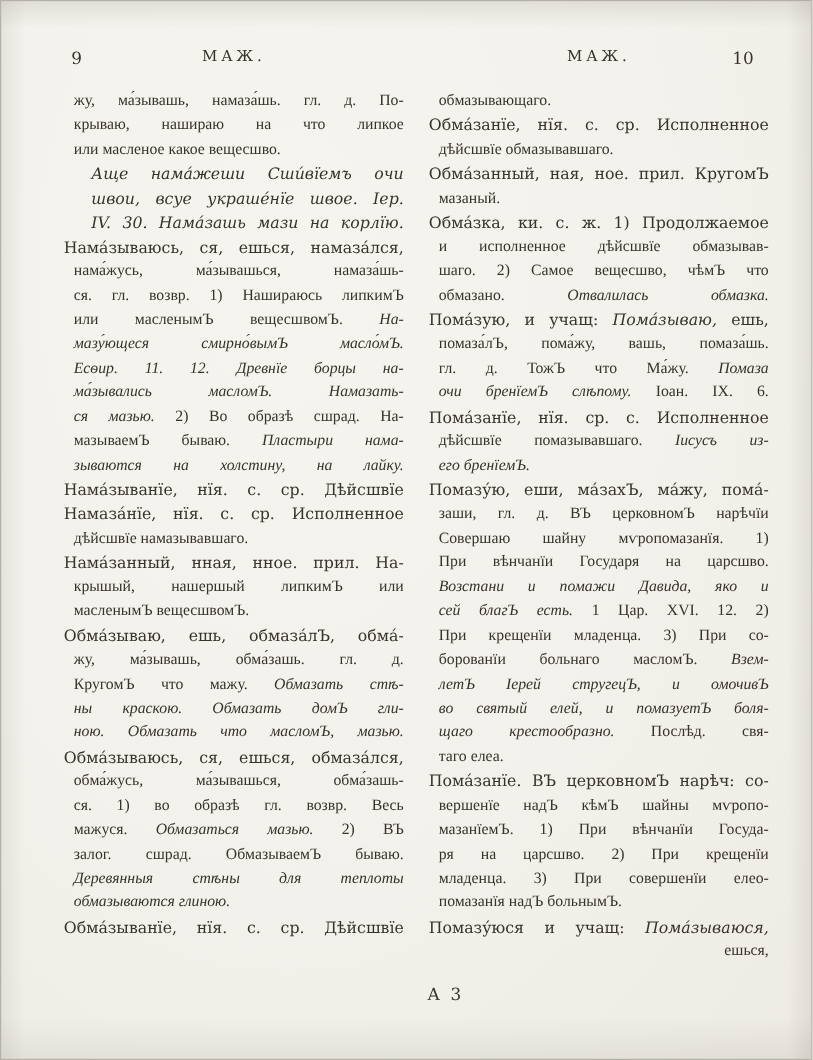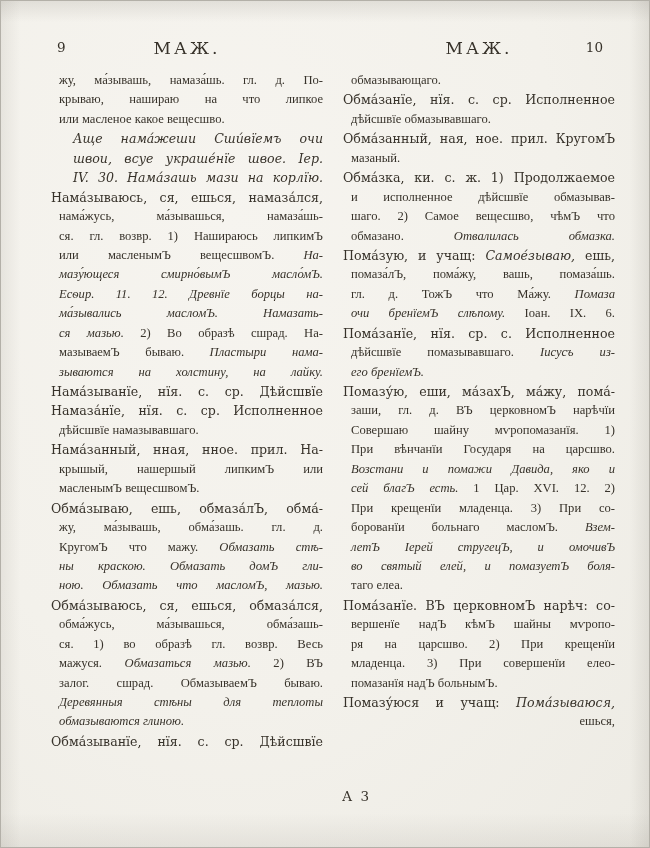--- a/index.html
+++ b/index.html
@@ -31,21 +31,21 @@
     top: 38px;
     font-size: 13.5px;
   }
   .pn-left  { left: 56px; }
   .pn-right { right: 46px; margin-left: 28px; }
   .running {
     position: absolute;
     top: 37px;
     width: 272px;
     text-align: center;
-    font-size: 17px;
+    font-size: 12px;
     letter-spacing: 3px;
   }
   .rh-left  { left: 50px; }
   .rh-right { left: 342px; }
   .col {
     position: absolute;
     top: 70px;
     width: 272px;
     font-size: 12.6px;
     line-height: 19.45px;
@@ -123,40 +123,42 @@
   <div id="col-right" class="col col-right">
       <div class="line in1 al"><span>обмазывающаго.</span></div>
       <div class="line"><span>Обма́занїе, нїя. с. ср. Исполненное</span></div>
       <div class="line in1 al"><span>дѣйсшвїе обмазывавшаго.</span></div>
       <div class="line"><span>Обма́занный, ная, ное. прил. КругомЪ</span></div>
       <div class="line in1 al"><span>мазаный.</span></div>
       <div class="line"><span>Обма́зка, ки. с. ж. 1) Продолжаемое</span></div>
       <div class="line in1"><span>и исполненное дѣйсшвїе обмазывав-</span></div>
       <div class="line in1"><span>шаго. 2) Самое вещесшво, чѣмЪ что</span></div>
       <div class="line in1"><span>обмазано. </span><span class="it">Отвалилась обмазка.</span></div>
-      <div class="line"><span>Пома́зую, и учащ: </span><span class="it">Самое́зываю,</span><span> ешь,</span></div>
+      <div class="line"><span>Пома́зую, и учащ: </span><span class="it">Пома́зываю,</span><span> ешь,</span></div>
       <div class="line in1"><span>помаза́лЪ, пома́жу, вашь, помаза́шь.</span></div>
       <div class="line in1"><span>гл. д. ТожЪ что Ма́жу. </span><span class="it">Помаза</span></div>
       <div class="line in1"><span class="it">очи бренїемЪ слѣпому. </span><span>Іоан. IX. 6.</span></div>
       <div class="line"><span>Пома́занїе, нїя. ср. с. Исполненное</span></div>
       <div class="line in1"><span>дѣйсшвїе помазывавшаго. </span><span class="it">Іисусъ из-</span></div>
       <div class="line in1 al"><span class="it">его бренїемЪ.</span></div>
       <div class="line"><span>Помазу́ю, еши, ма́захЪ, ма́жу, пома́-</span></div>
       <div class="line in1"><span>заши, гл. д. ВЪ церковномЪ нарѣчїи</span></div>
       <div class="line in1"><span>Совершаю шайну мѵропомазанїя. 1)</span></div>
       <div class="line in1"><span>При вѣнчанїи Государя на царсшво.</span></div>
       <div class="line in1"><span class="it">Возстани и помажи Давида, яко и</span></div>
       <div class="line in1"><span class="it">сей благЪ есть. </span><span>1 Цар. XVI. 12. 2)</span></div>
       <div class="line in1"><span>При крещенїи младенца. 3) При со-</span></div>
       <div class="line in1"><span>борованїи больнаго масломЪ. </span><span class="it">Взем-</span></div>
       <div class="line in1"><span class="it">летЪ Іерей стругецЪ, и омочивЪ</span></div>
       <div class="line in1"><span class="it">во святый елей, и помазуетЪ боля-</span></div>
+      <div class="line in1"><span class="it">щаго крестообразно. </span><span>Послѣд. свя-</span></div>
       <div class="line in1 al"><span>таго елеа.</span></div>
       <div class="line"><span>Пома́занїе. ВЪ церковномЪ нарѣч: со-</span></div>
       <div class="line in1"><span>вершенїе надЪ кѣмЪ шайны мѵропо-</span></div>
+      <div class="line in1"><span>мазанїемЪ. 1) При вѣнчанїи Госуда-</span></div>
       <div class="line in1"><span>ря на царсшво. 2) При крещенїи</span></div>
       <div class="line in1"><span>младенца. 3) При совершенїи елео-</span></div>
       <div class="line in1 al"><span>помазанїя надЪ больнымЪ.</span></div>
       <div class="line"><span>Помазу́юся и учащ: </span><span class="it">Пома́зываюся,</span></div>
       <div class="line in1 ar"><span>ешься,</span></div>
     </div>
 
   <div class="signature">А 3</div>
 </div>
 

